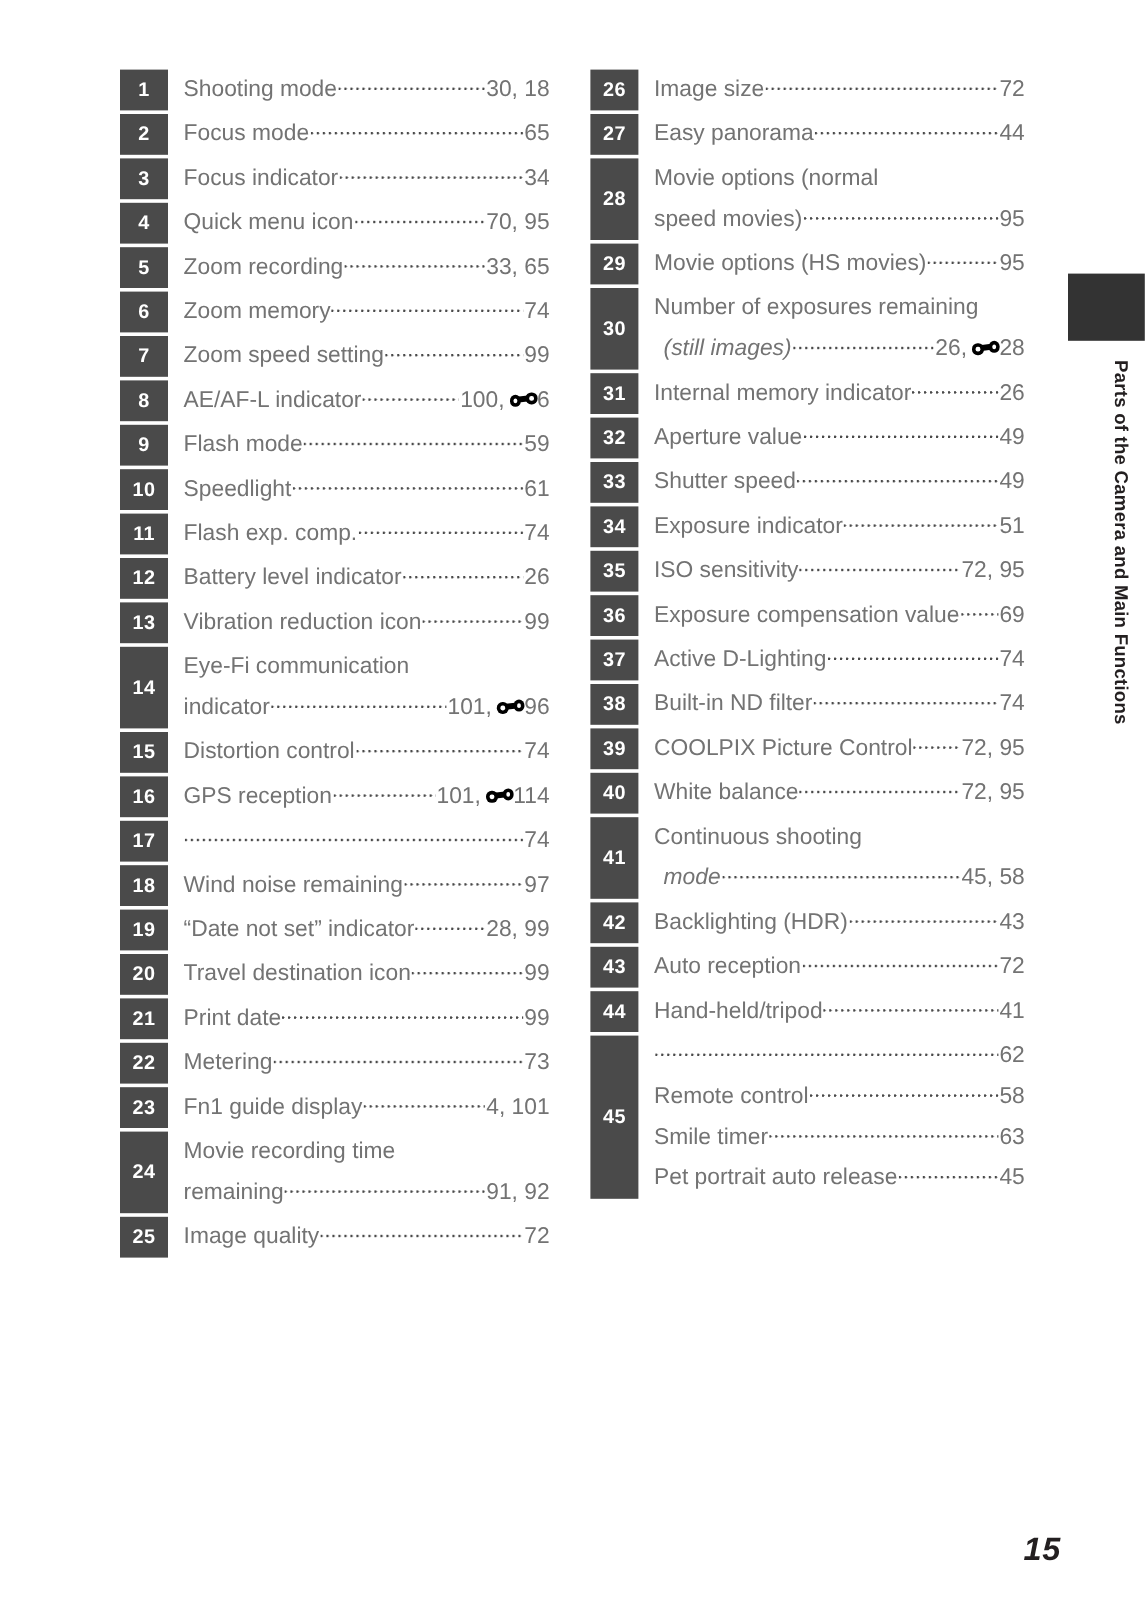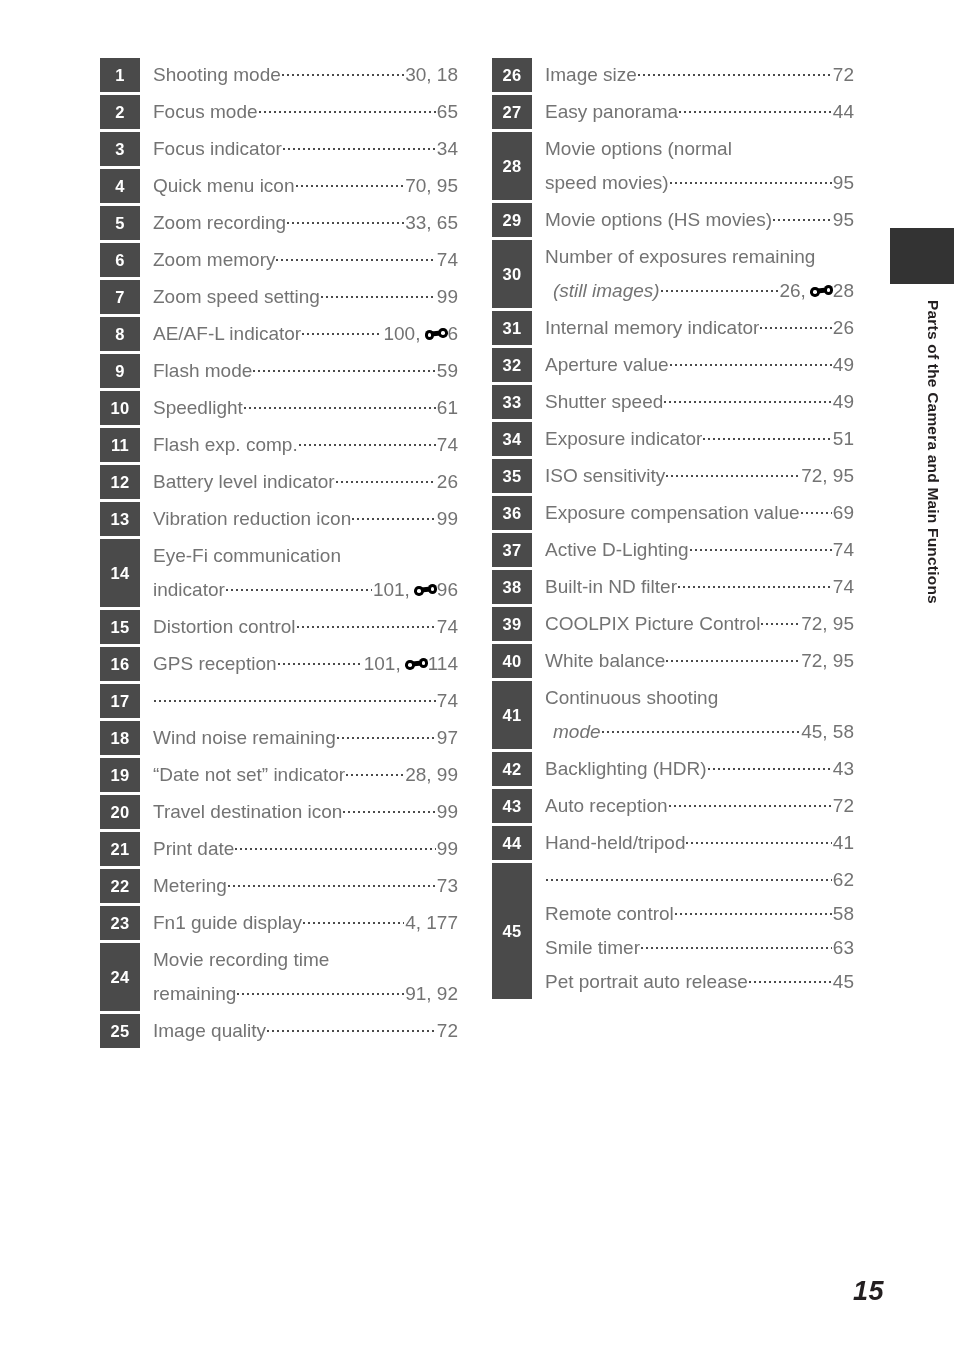--- a/index.html
+++ b/index.html
@@ -409,21 +409,21 @@
           <span class="pg">73</span>
         </div>
       </div>
     </div>
     <div class="entry">
       <div class="badge">23</div>
       <div class="lines">
         <div class="line">
           <span class="lbl">Fn1 guide display</span>
           <span class="dots"></span>
-          <span class="pg">4, 177</span>
+          <span class="pg">4, 101</span>
         </div>
       </div>
     </div>
     <div class="entry">
       <div class="badge">24</div>
       <div class="lines">
         <div class="line">
           <span class="lbl">Movie recording time</span>
         </div>
         <div class="line">

